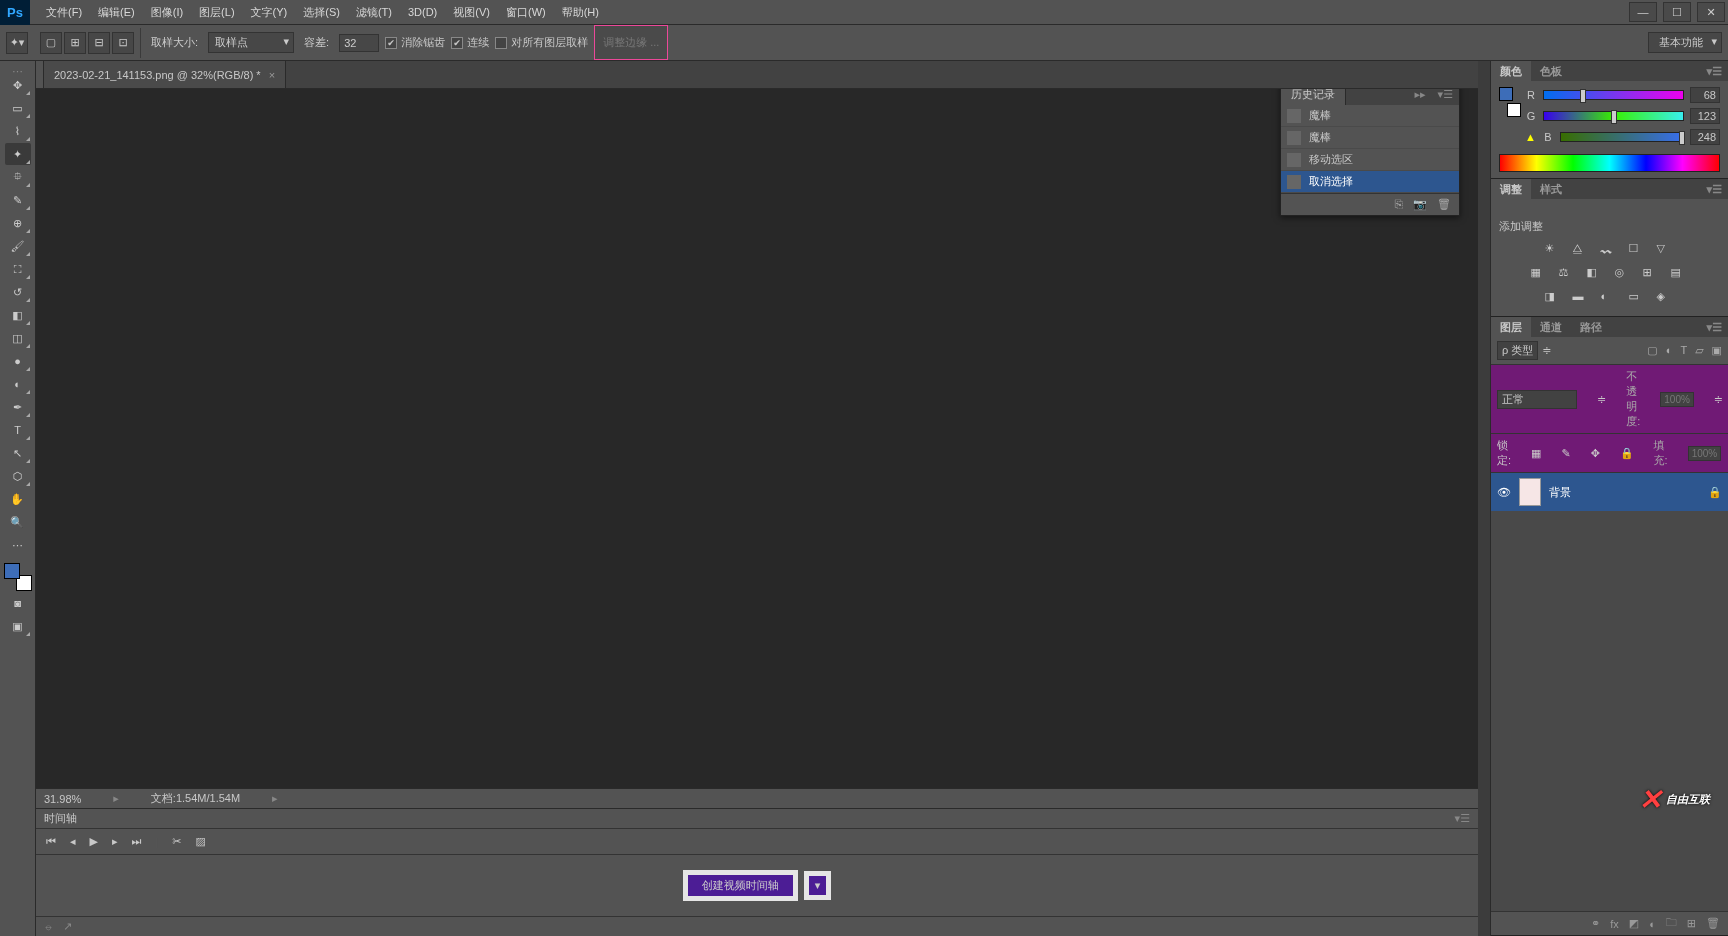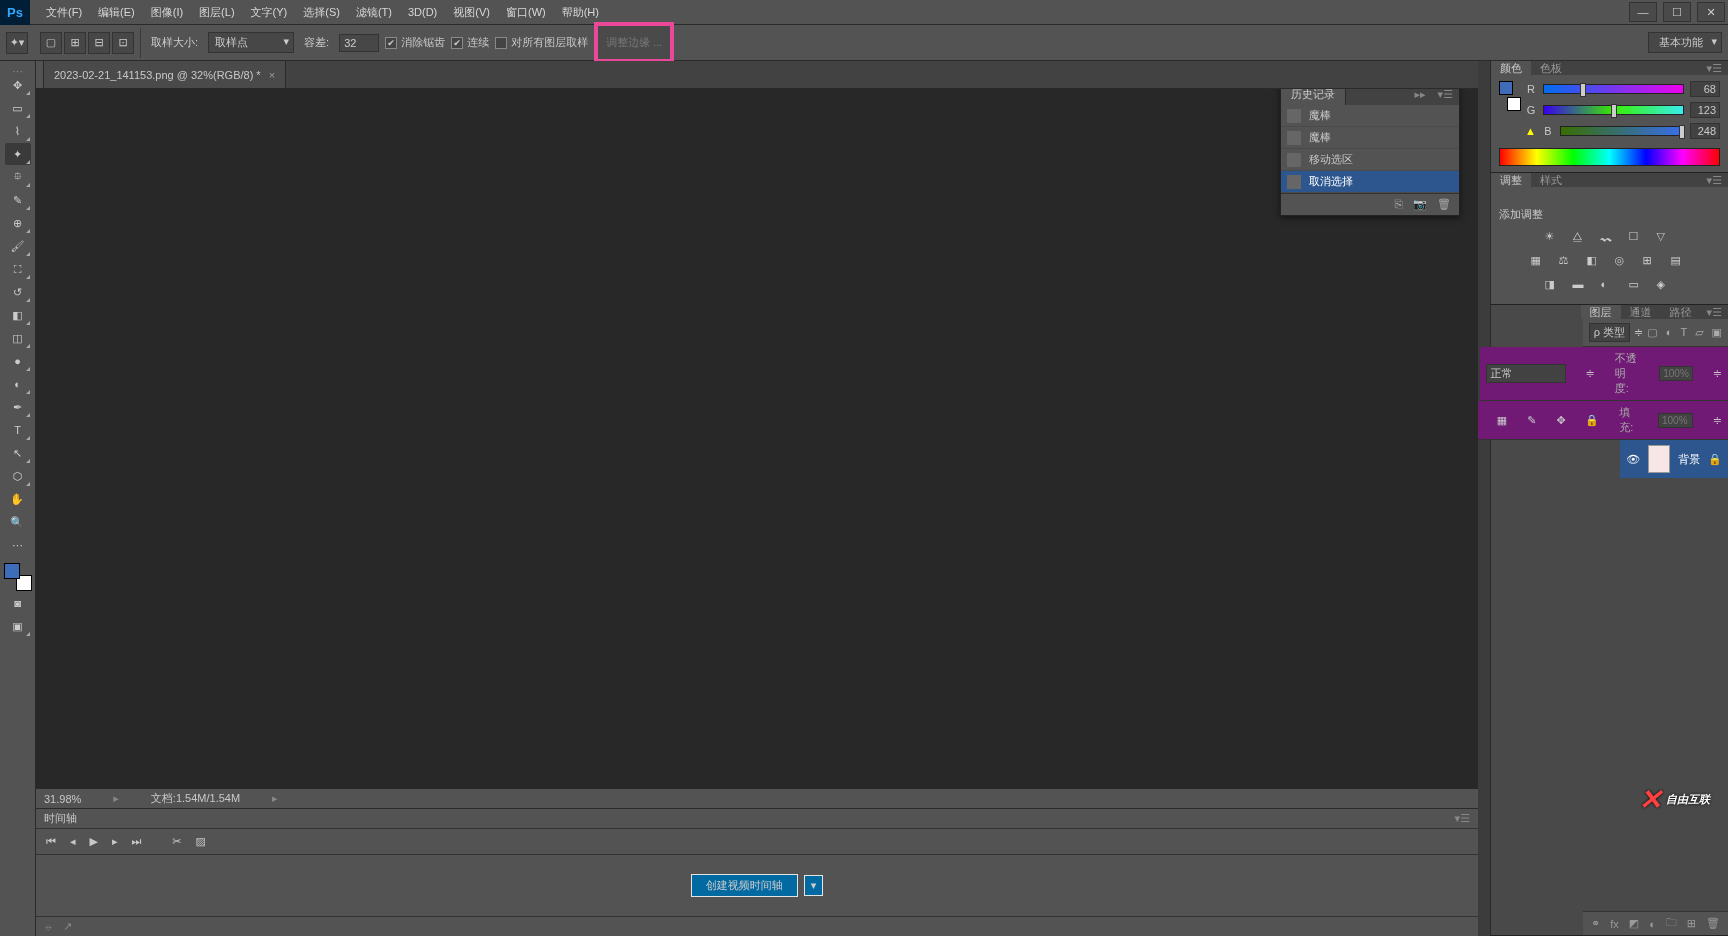--- a/index.html
+++ b/index.html
@@ -11,21 +11,21 @@
 .win-btn { width: 28px; height: 20px; border: 1px solid #333; background: #4a4a4a; margin: 2px 3px; display: flex; align-items: center; justify-content: center; color: #ccc; cursor: pointer; }
 .options-bar { height: 36px; background: #535353; border-bottom: 1px solid #2a2a2a; display: flex; align-items: center; padding: 0 6px; gap: 6px; }
 .opt-icon { width: 22px; height: 22px; border: 1px solid #333; background: #474747; display: inline-flex; align-items: center; justify-content: center; }
 .opt-group { display: flex; gap: 2px; padding: 0 6px; border-right: 1px solid #3a3a3a; align-items: center; height: 30px; }
 .opt-label { color: #ccc; padding: 0 4px; }
 .opt-select { background: #474747; border: 1px solid #333; color: #ccc; padding: 2px 16px 2px 6px; position: relative; width: 86px; }
 .opt-select::after { content: "▾"; position: absolute; right: 4px; }
 .opt-input { background: #474747; border: 1px solid #333; color: #ccc; padding: 2px 4px; width: 40px; }
 .opt-check { display: flex; align-items: center; gap: 4px; }
 .chk { width: 12px; height: 12px; border: 1px solid #888; background: #444; display: inline-flex; align-items: center; justify-content: center; font-size: 9px; }
-.opt-btn-dis { background: #4a4a4a; border: 4px solid #ec4899; color: #777; padding: 9px 8px; }
+.opt-btn-dis { background: #4a4a4a; border: 1px solid #ec4899; color: #777; padding: 9px 8px; }
 .workspace-sel { margin-left: auto; background: #474747; border: 1px solid #333; padding: 2px 18px 2px 10px; position: relative; }
 .workspace-sel::after { content: "▾"; position: absolute; right: 4px; }
 .main { display: flex; height: calc(100% - 61px); }
 .toolbar { width: 36px; background: #535353; border-right: 1px solid #2a2a2a; display: flex; flex-direction: column; align-items: center; padding-top: 4px; gap: 1px; }
 .tool { width: 26px; height: 22px; display: flex; align-items: center; justify-content: center; cursor: pointer; color: #ccc; position: relative; border-radius: 2px; }
 .tool.active { background: #3a3a3a; }
 .tool-corner::after { content: ""; position: absolute; right: 1px; bottom: 1px; border: 2px solid transparent; border-right-color: #aaa; border-bottom-color: #aaa; }
 .color-box { margin-top: 6px; width: 28px; height: 28px; position: relative; }
 .swatch-back { position: absolute; right: 0; bottom: 0; width: 16px; height: 16px; background: #fff; border: 1px solid #000; }
 .swatch-front { position: absolute; left: 0; top: 0; width: 16px; height: 16px; background: #3d6db8; border: 1px solid #000; }
@@ -46,46 +46,46 @@
 .hist-item { display: flex; align-items: center; gap: 8px; padding: 3px 6px; border-bottom: 1px solid #4a4a4a; }
 .hist-item.sel { background: #2d568f; color: #fff; }
 .hist-icon { width: 14px; height: 14px; background: #666; display: inline-block; }
 .panel-footer { height: 22px; border-top: 1px solid #333; display: flex; justify-content: flex-end; align-items: center; gap: 10px; padding: 0 8px; color: #aaa; }
 .history-vstrip { position: absolute; right: -26px; top: 0; width: 26px; display: flex; flex-direction: column; background: #424242; border: 1px solid #222; }
 .status-bar { height: 20px; background: #535353; border-top: 1px solid #2a2a2a; display: flex; align-items: center; padding: 0 8px; gap: 32px; font-size: 10px; }
 .timeline { height: 128px; background: #535353; border-top: 1px solid #2a2a2a; display: flex; flex-direction: column; }
 .tl-header { height: 20px; border-bottom: 1px solid #333; display: flex; align-items: center; padding: 0 8px; }
 .tl-controls { height: 26px; display: flex; align-items: center; gap: 14px; padding: 0 10px; border-bottom: 1px solid #333; }
 .tl-body { flex: 1; display: flex; align-items: center; justify-content: center; gap: 6px; }
-.tl-mkbtn { background: #0369a1; border: 1px solid #e5e5e5; padding: 3px 14px; color: #ccc; }
+.tl-mkbtn { background: #4c1d95; border: 5px solid #e5e5e5; padding: 3px 14px; color: #ccc; }
 .right-panels { width: 238px; background: #535353; border-left: 1px solid #2a2a2a; display: flex; flex-direction: column; }
 .collapse-strip { width: 12px; background: #3c3c3c; }
 .right-wrap { display: flex; height: 100%; }
 .panel { border-bottom: 1px solid #222; }
-.panel-head { height: 14px; background: #424242; display: flex; align-items: center; }
+.panel-head { height: 20px; background: #424242; display: flex; align-items: center; font-weight: bold; }
 .ptab { padding: 0 9px; height: 100%; display: flex; align-items: center; }
 .ptab.active { background: #535353; }
 .ptab.inactive { color: #999; }
 .color-panel { padding: 6px 8px; }
 .rgb-row { display: flex; align-items: center; gap: 6px; margin-bottom: 5px; }
 .rgb-label { width: 12px; text-align: center; }
 .rgb-slider { flex: 1; height: 10px; border: 1px solid #222; position: relative; }
 .rgb-slider.r { background: linear-gradient(to right, #006eee, #ee00ee); }
 .rgb-slider.g { background: linear-gradient(to right, #3800ee, #38ee00, #38eeee); }
 .rgb-slider.b { background: linear-gradient(to right, #386e00, #386eee); }
 .rgb-thumb { position: absolute; top: -2px; width: 6px; height: 14px; background: #ccc; border: 1px solid #333; }
 .rgb-val { width: 30px; background: #424242; border: 1px solid #333; text-align: right; padding: 1px 3px; }
 .color-mini { width: 22px; height: 30px; position: relative; margin-right: 4px; }
 .mini-b { position: absolute; right: 0; bottom: 0; width: 14px; height: 14px; background: #fff; border: 1px solid #000; }
 .mini-f { position: absolute; left: 0; top: 0; width: 14px; height: 14px; background: #3d6db8; border: 1px solid #000; }
 .spectrum { height: 18px; background: linear-gradient(to right, red, yellow, lime, cyan, blue, magenta, red); margin-top: 4px; border: 1px solid #222; }
 .adjust-panel { padding: 20px 8px 10px; }
 .adjust-row { display: flex; gap: 10px; justify-content: center; margin-top: 8px; }
 .adj-icon { width: 18px; height: 16px; color: #ccc; cursor: pointer; }
-.layers-body { flex: 1; display: flex; flex-direction: column; background: #494949; align-items: flex-end; }
+.layers-body { flex: 1; display: flex; flex-direction: column; background: #494949; }
 .lyr-opts { padding: 4px 6px; display: flex; align-items: center; gap: 4px; border-bottom: 1px solid #333; background: #535353; }
 .lyr-sel { background: #424242; border: 1px solid #333; padding: 1px 4px; flex: 0 0 auto; }
 .lyr-row { padding: 4px 6px; display: flex; align-items: center; gap: 20px; border-bottom: 1px solid #333; background: #701a75; font-size: 10px; }
 .layer-item { display: flex; align-items: center; gap: 8px; padding: 5px 6px; background: #2d568f; color: #fff; }
 .lyr-thumb { width: 22px; height: 28px; background: #f6e6e6; border: 1px solid #999; }
 .lyr-footer { margin-top: auto; height: 24px; border-top: 1px solid #333; display: flex; justify-content: flex-end; align-items: center; gap: 10px; padding: 0 8px; color: #999; background: #535353; }
 .pct-box { width: 44px; background: #424242; border: 1px solid #333; padding: 1px 3px; color: #777; font-size: 10px; }
 .watermark { position: absolute; right: 18px; bottom: 120px; display: flex; align-items: center; gap: 4px; color: #fff; font-weight: bold; font-style: italic; font-size: 22px; text-shadow: 0 0 3px #000; pointer-events: none; }
 .wm-x { color: #ff4040; font-size: 28px; }
 </style>

